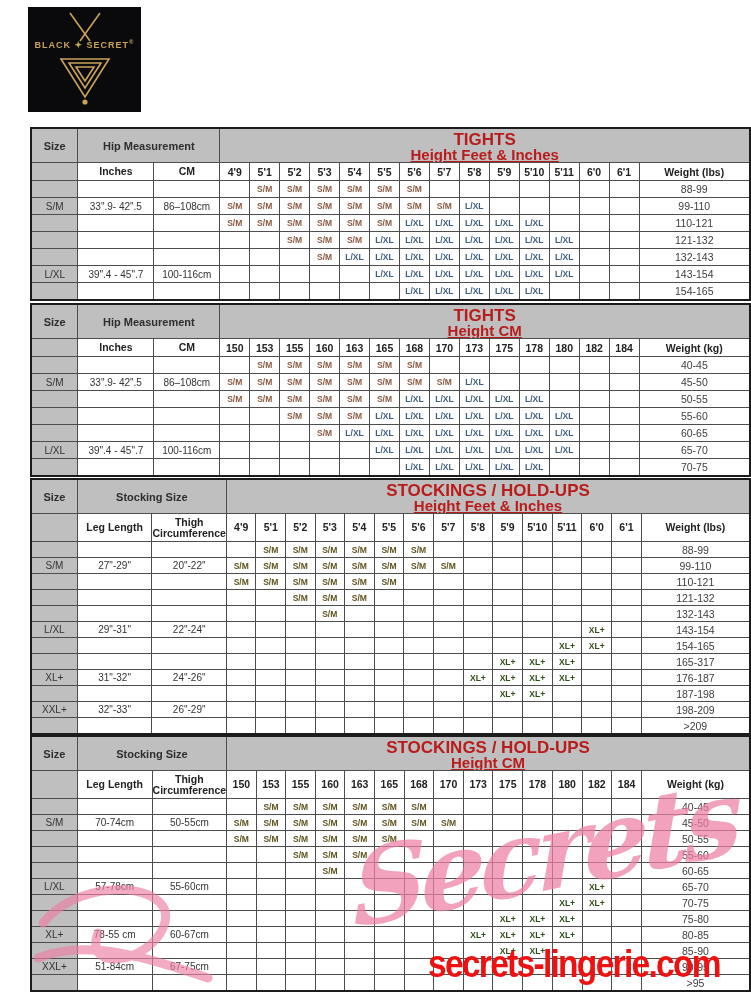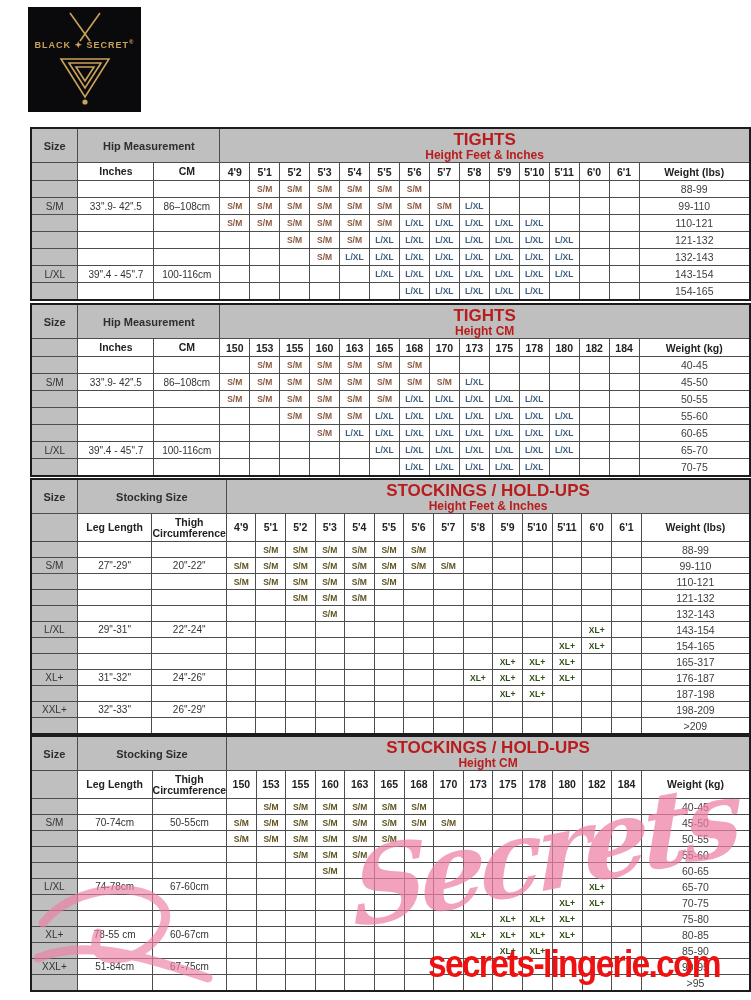--- a/index.html
+++ b/index.html
@@ -17,21 +17,21 @@
   
   table.chart{position:absolute;border-collapse:collapse;table-layout:fixed;
               border:2px solid #1c1c1c;}
   table.chart td,table.chart th{border:1px solid #4d4d4d;padding:0;overflow:hidden;
               white-space:nowrap;text-align:center;vertical-align:middle;}
   .g{background:#bfbfbf;}
   th.corner{font-size:11px;color:#2e2e2e;}
   th.measure{font-size:11px;color:#2e2e2e;}
   th.banner{color:#b91c1c;}
   .btitle{font-size:17px;font-weight:bold;line-height:19px;}
-  .bsub{font-size:12px;font-weight:bold;line-height:12px;}
+  .bsub{font-size:15px;font-weight:bold;line-height:12px;text-decoration:underline;}
   th.sub{background:#fff;font-size:10.5px;color:#222;text-align:left;padding-left:4px;line-height:11px;}
   th.hcol{background:#fff;font-size:10.5px;color:#222;}
   th.wh{background:#fff;font-size:10.5px;color:#222;}
   td.size{font-size:10px;color:#333;}
   td.m{background:#fff;font-size:10px;color:#333;}
   td.cell{background:#fff;font-size:8.5px;font-weight:bold;}
   td.w{background:#fff;font-size:10.5px;color:#3d3d3d;}
   .cell-sm-t{background:#eac5a2;color:#8a5a40;}
   .cell-lxl-t{background:#a9c7e8;color:#3f5e7e;}
   .cell-sm-s{background:#e9c73d;color:#5d531f;}
@@ -903,22 +903,22 @@
           <td class="cell cell-lxl-s">L/XL</td>
           <td class="cell cell-lxl-s">L/XL</td>
           <td class="cell cell-lxl-s">L/XL</td>
           <td class="cell cell-lxl-s">L/XL</td>
           <td class="cell "></td>
           <td class="cell "></td>
           <td class="w">60-65</td>
         </tr>
         <tr class="data">
       <td class="g size">L/XL</td>
-      <td class="m">74-78cm</td>
-      <td class="m">67-60cm</td>
+      <td class="m">57-78cm</td>
+      <td class="m">55-60cm</td>
           <td class="cell "></td>
           <td class="cell "></td>
           <td class="cell "></td>
           <td class="cell "></td>
           <td class="cell "></td>
           <td class="cell cell-lxl-s">L/XL</td>
           <td class="cell cell-lxl-s">L/XL</td>
           <td class="cell cell-lxl-s">L/XL</td>
           <td class="cell cell-lxl-s">L/XL</td>
           <td class="cell cell-lxl-s">L/XL</td>

